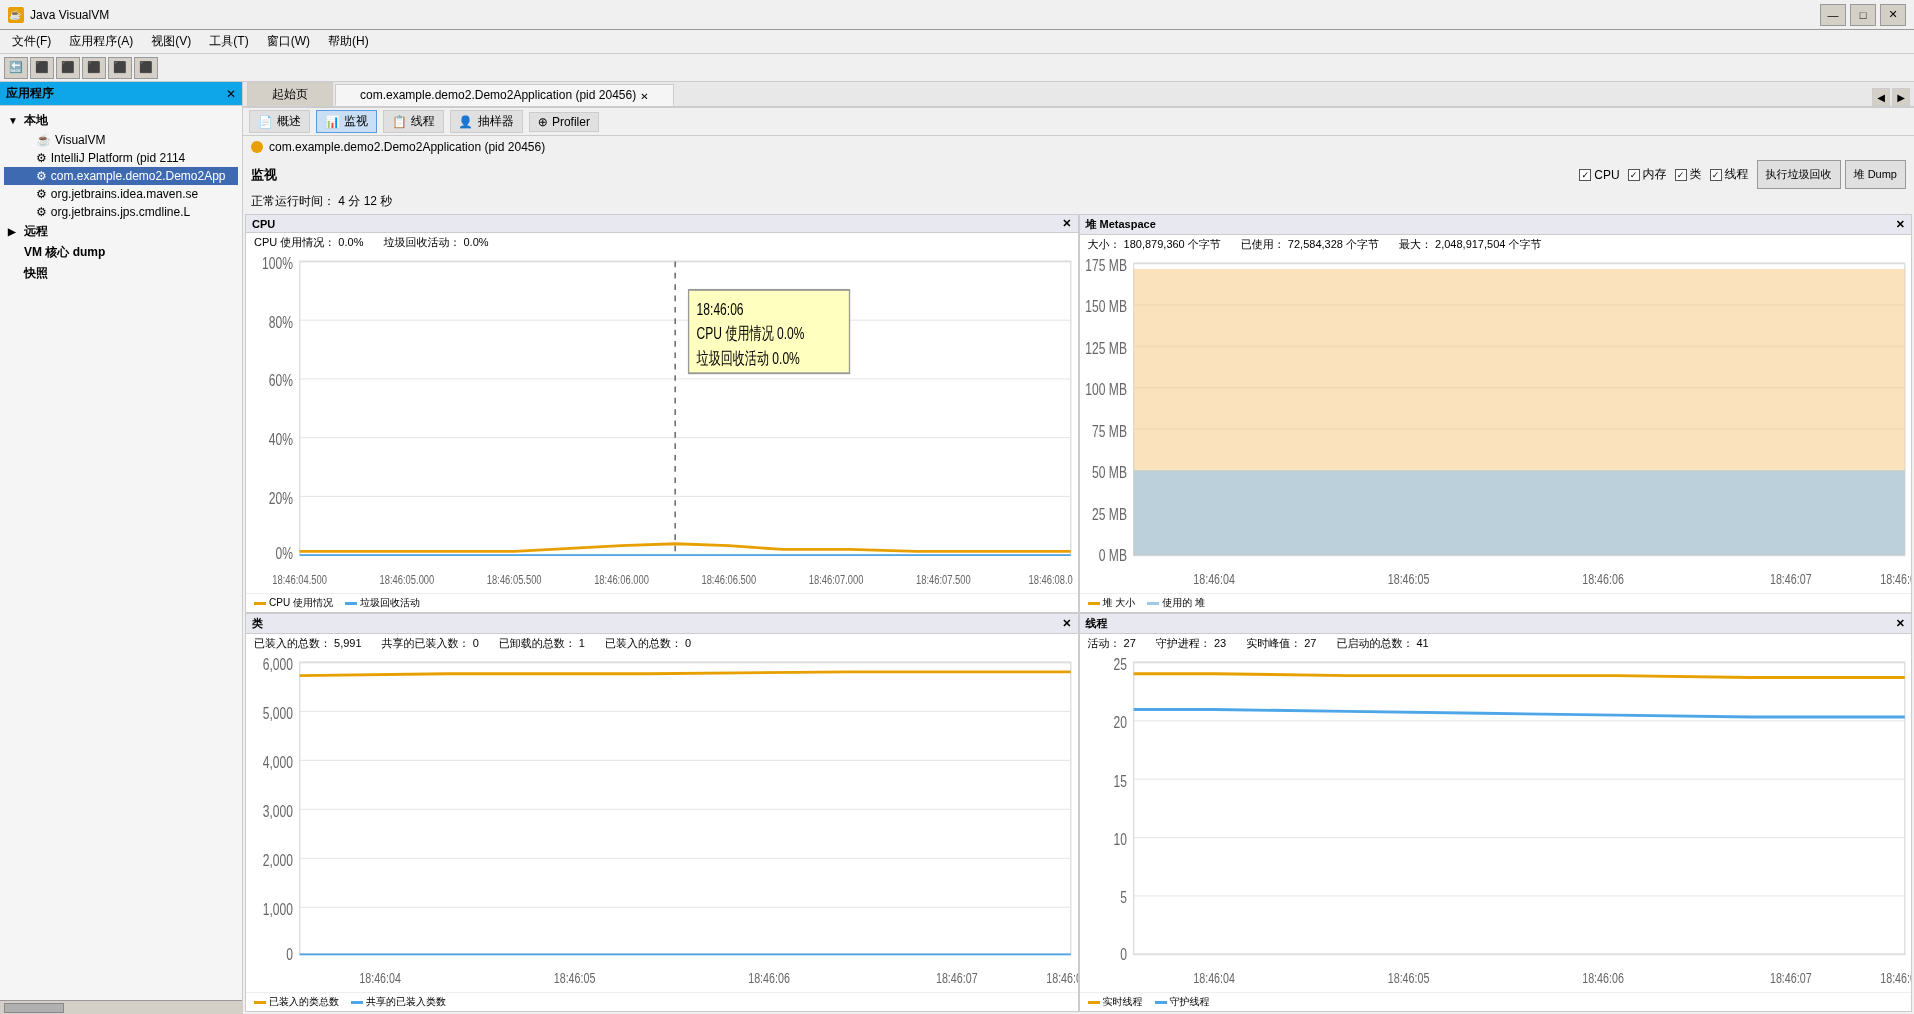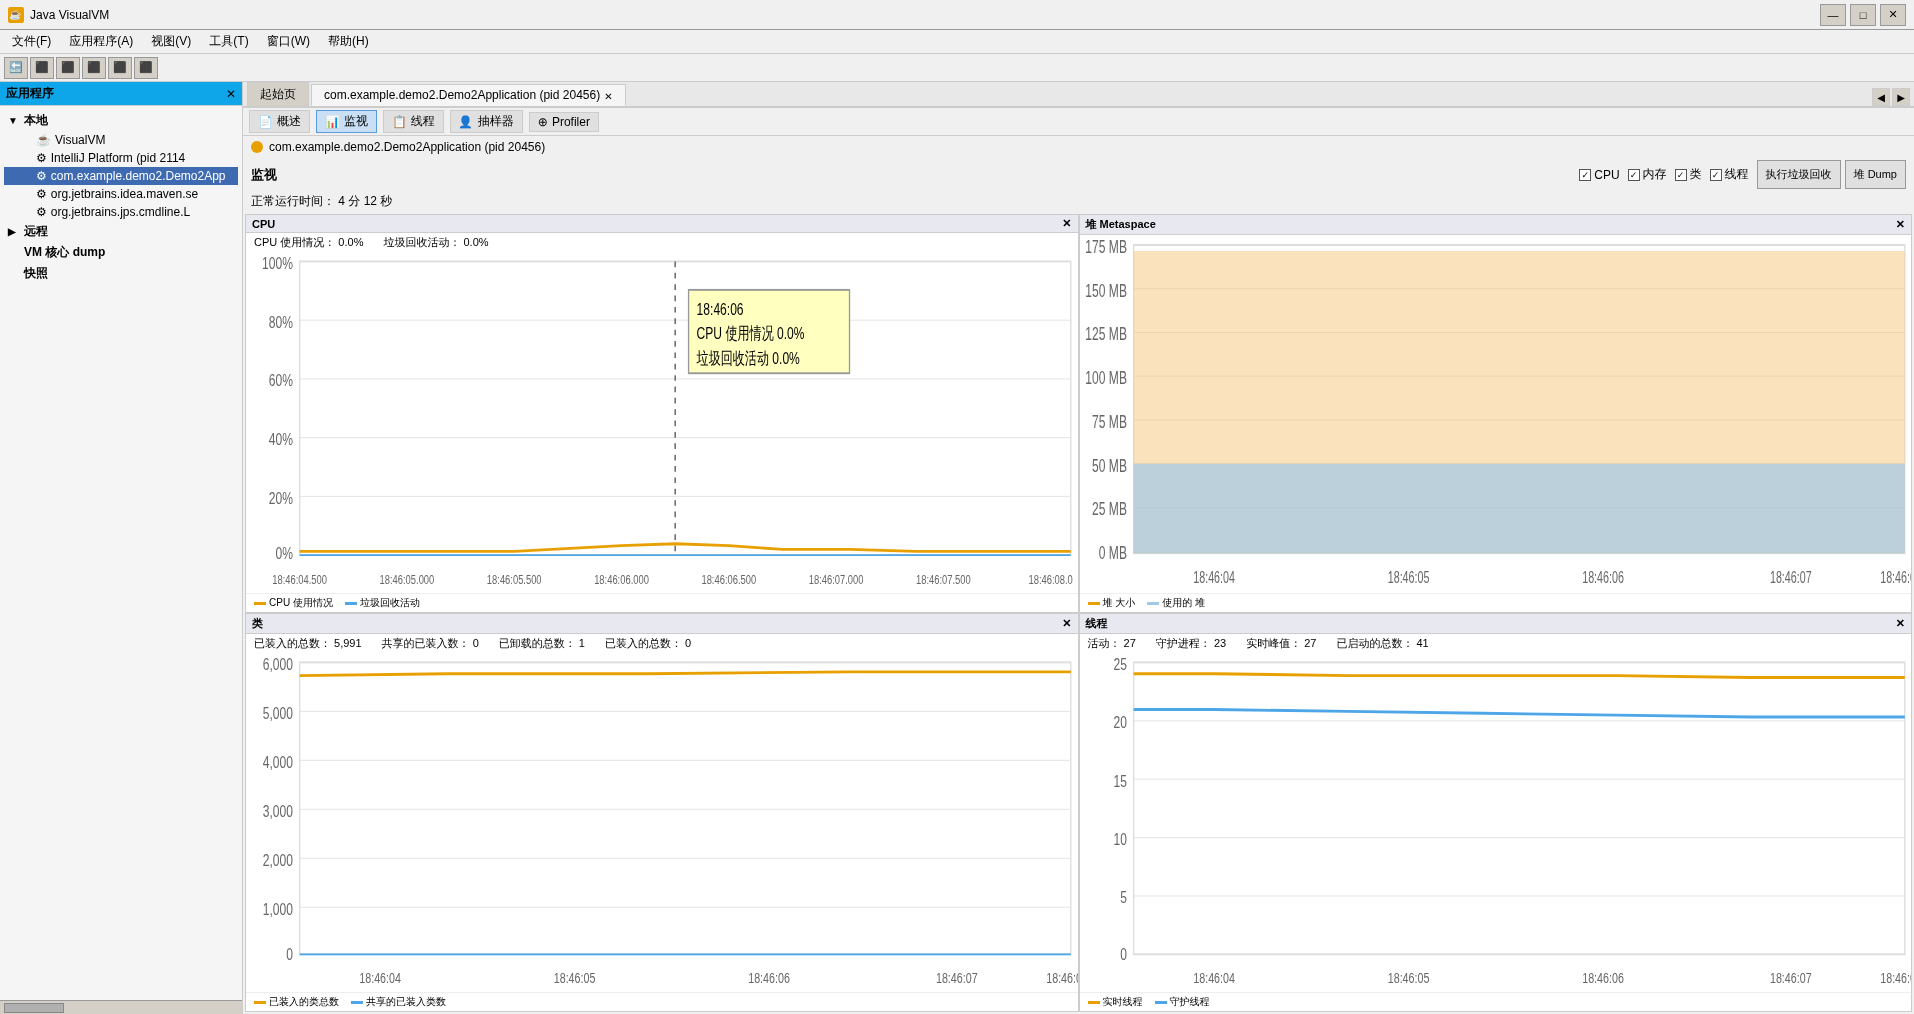--- a/index.html
+++ b/index.html
@@ -36,21 +36,21 @@
     .tree-item.level-1 { padding-left: 16px; }
     .tree-expand { width: 12px; font-size: 10px; }
     .scrollbar-h { height: 14px; background: #d4d0c8; border-top: 1px solid #999; display: flex; align-items: center; }
     .scrollbar-thumb { width: 60px; height: 10px; background: #b0b0b0; border: 1px solid #888; margin-left: 4px; }
 
     
     .right-content { flex: 1; display: flex; flex-direction: column; overflow: hidden; }
 
     
     .tab-bar { background: #e8e8e8; height: 26px; display: flex; align-items: flex-end; padding: 0 4px; border-bottom: 2px solid #ccc; gap: 2px; }
-    .tab { padding: 3px 12px; border: 1px solid #ccc; border-bottom: none; background: #d4d0c8; cursor: pointer; font-size: 12px; display: flex; align-items: flex-end; gap: 4px; }
+    .tab { padding: 3px 24px; border: 1px solid #ccc; border-bottom: none; background: #d4d0c8; cursor: pointer; font-size: 12px; display: flex; align-items: flex-end; gap: 4px; }
     .tab.active { background: #f5f5f5; border-bottom: 1px solid #f5f5f5; }
     .tab-close { font-size: 10px; cursor: pointer; }
     .tab-nav { margin-left: auto; display: flex; gap: 2px; }
     .tab-nav-btn { width: 18px; height: 18px; border: 1px solid #ccc; background: #d4d0c8; cursor: pointer; display: flex; align-items: center; justify-content: center; font-size: 10px; }
 
     
     .sub-toolbar { background: #f0f0f0; height: 28px; display: flex; align-items: center; padding: 0 6px; border-bottom: 1px solid #ccc; gap: 6px; }
     .sub-toolbar-btn { padding: 2px 8px; border: 1px solid #ccc; background: #e0e0e0; cursor: pointer; font-size: 12px; display: flex; align-items: center; gap: 4px; }
     .sub-toolbar-btn.active { background: #c8dff5; border-color: #5a9ae0; }
 
@@ -322,20 +322,34 @@
               <div class="legend-color" style="background:#4da6e8"></div>
               <span>垃圾回收活动</span>
             </div>
           </div>
         </div>
 
         <div class="chart-panel">
           <div class="chart-panel-header">
             <span>堆  Metaspace</span>
             <span class="chart-panel-close">✕</span>
+          </div>
+          <div class="chart-stats">
+            <span>
+              <span>大小：</span>
+              <span>180,879,360 个字节</span>
+            </span>
+            <span>
+              <span>已使用：</span>
+              <span>72,584,328 个字节</span>
+            </span>
+            <span>
+              <span>最大：</span>
+              <span>2,048,917,504 个字节</span>
+            </span>
           </div>
           <div class="chart-body">
             <svg class="chart-svg" viewBox="0 0 620 180" preserveAspectRatio="none" xmlns="http://www.w3.org/2000/svg">
               <rect x="40" y="5" width="575" height="155" fill="white" stroke="#ddd"></rect>
 
               <line x1="40" y1="5" x2="615" y2="5" stroke="#ddd" stroke-width="0.5"></line>
               <line x1="40" y1="27" x2="615" y2="27" stroke="#ddd" stroke-width="0.5"></line>
               <line x1="40" y1="49" x2="615" y2="49" stroke="#ddd" stroke-width="0.5"></line>
               <line x1="40" y1="71" x2="615" y2="71" stroke="#ddd" stroke-width="0.5"></line>
               <line x1="40" y1="93" x2="615" y2="93" stroke="#ddd" stroke-width="0.5"></line>

